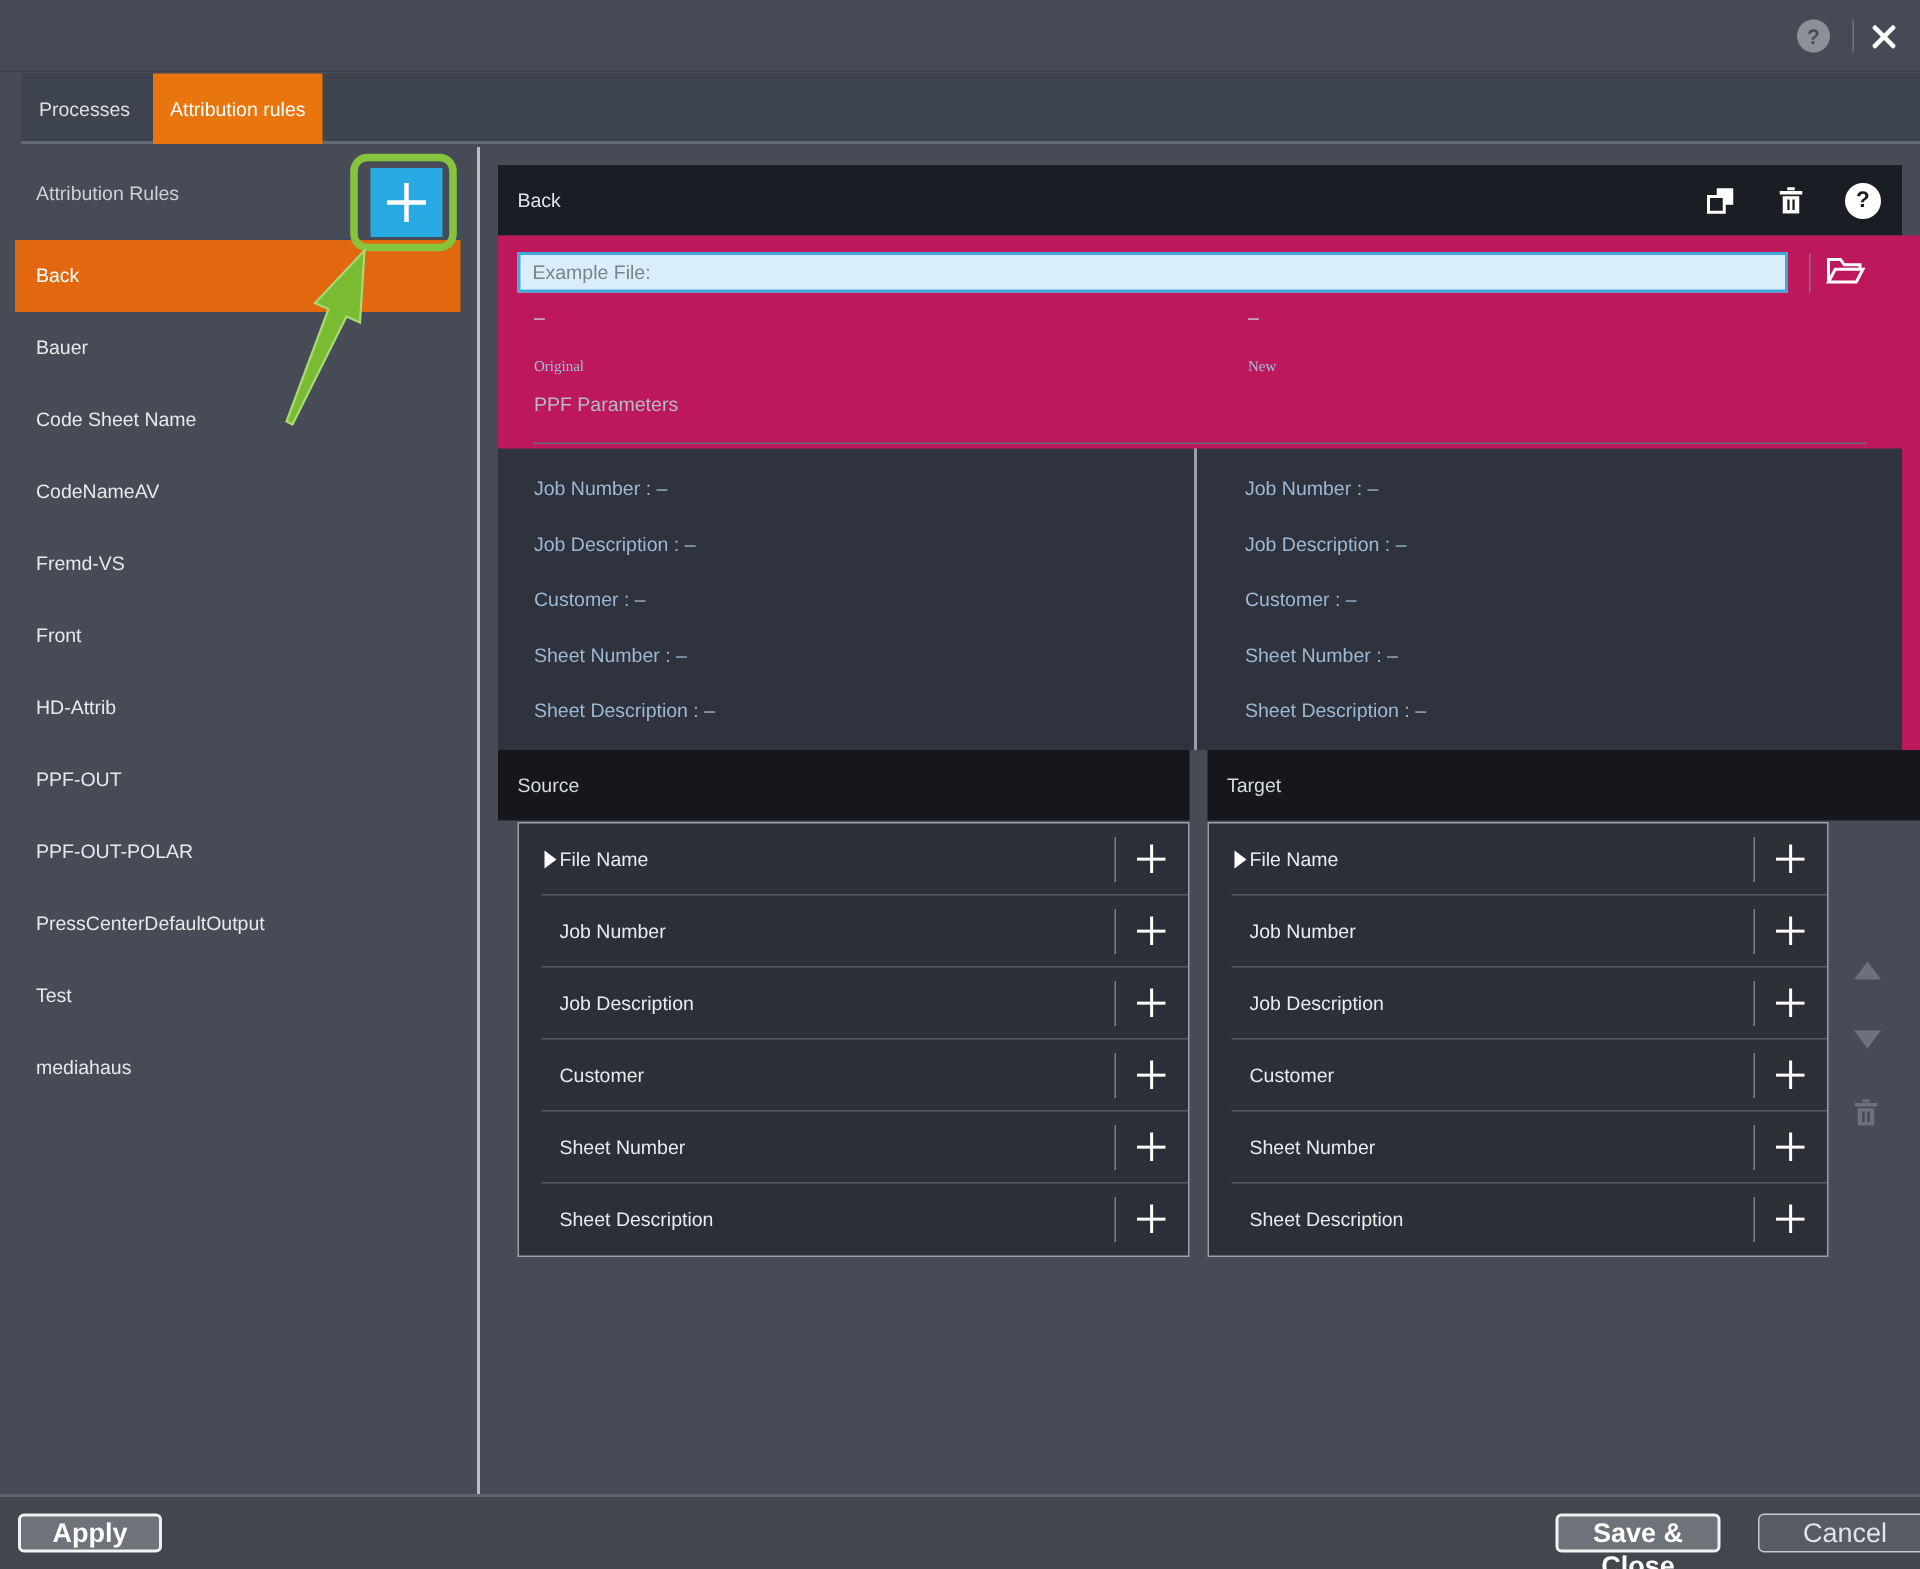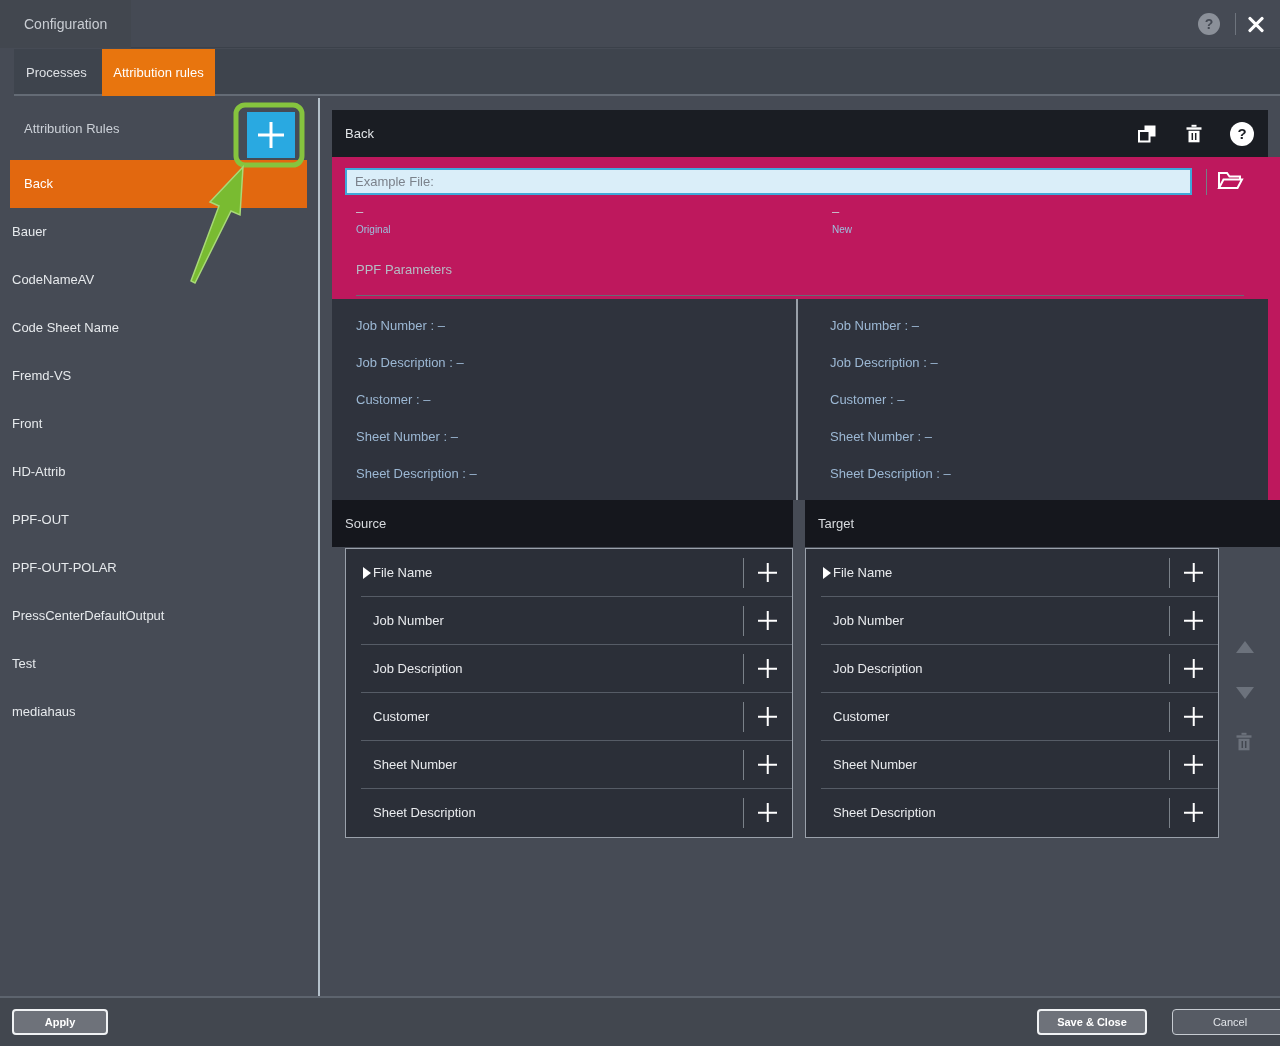--- a/index.html
+++ b/index.html
@@ -26,36 +26,36 @@
   .sidebar { position:absolute; left:0; top:98px; width:318px; bottom:50px; background:#464b55; }
   .side-divider { position:absolute; left:318px; top:98px; bottom:50px; width:2px; background:#b4c0ca; }
   .sidebar-title { position:absolute; left:24px; top:0; height:62px; line-height:62px; color:#ccd1d8; }
   .add-rule-btn { position:absolute; left:247px; top:14px; width:48px; height:46px; background:#29a9e1; }
   .plus-icon { position:absolute; }
   .plus-icon::before { content:""; position:absolute; left:0; right:0; top:50%; transform:translateY(-50%); background:#fff; }
   .plus-icon::after  { content:""; position:absolute; top:0; bottom:0; left:50%; transform:translateX(-50%); background:#fff; }
   .plus-big { left:11px; top:10px; width:26px; height:26px; }
   .plus-big::before { height:3px; } .plus-big::after { width:3px; }
   .rule-list { position:absolute; left:0; top:62px; right:0; }
-  .rule-item { height:48px; line-height:48px; padding-left:12px; color:#e6e9ec; cursor:default; }
+  .rule-item { height:48px; line-height:48px; padding-left:24px; color:#e6e9ec; cursor:default; }
   .rule-item.selected { background:#e2680f; color:#ffffff; margin:0 11px 0 10px; padding-left:14px; }
   
   .main { position:absolute; left:332px; top:110px; width:936px; height:886px; }
   .panel-header { position:absolute; left:0; top:0; width:936px; height:47px; background:#1a1d23; }
   .panel-title { position:absolute; left:13px; top:0; line-height:47px; color:#e2e5e8; }
   .ph-icons { position:absolute; right:14px; top:0; height:47px; display:flex; align-items:center; gap:25px; }
   .ph-help { width:24px; height:24px; border-radius:50%; background:#fff; color:#1a1d23; font-weight:bold; font-size:15px; text-align:center; line-height:24px; }
   .panel-body { position:absolute; left:0; top:47px; width:984px; height:343px; background:#be185d; }
   .example-input { position:absolute; left:13px; top:11px; width:847px; height:27px; background:#daeef9;
     border:2px solid #3fa9d9; color:#515861; font-size:13px; padding:0 8px; font-family:"Liberation Sans", sans-serif; outline:none; }
   .example-input::placeholder { color:#7b828b; opacity:1; }
   .in-sep { position:absolute; left:874px; top:12px; width:1px; height:26px; background:#767d86; }
   .folder-btn { position:absolute; left:884px; top:13px; width:30px; height:24px; }
   .cmp-val { position:absolute; top:47px; color:#c9ced4; }
-  .cmp-label { position:absolute; top:67px; font-size:10px; color:#9dc0dd; }
+  .cmp-label { position:absolute; top:82px; font-size:10px; color:#9dc0dd;font-family:Liberation Serif, serif; }
   .pos-orig { left:24px; } .pos-new { left:500px; }
   .ppf-title { position:absolute; left:24px; top:105px; color:#b6bcc4; }
   .ppf-hr { position:absolute; left:24px; top:138px; width:888px; height:1px; background:#656c75; }
   .ppf-col { position:absolute; top:142px; height:201px; background:#2f333d; padding-top:8px; }
   .ppf-col.left { left:0; width:464px; padding-left:24px; }
   .ppf-col.right { left:466px; width:470px; padding-left:32px; }
   .ppf-vsep { position:absolute; left:464px; top:142px; width:2px; height:201px; background:#99a0a9; }
   .ppf-line { height:37px; line-height:37px; color:#9cb8d4; }
   .st-header { position:absolute; top:390px; height:47px; background:#15171d; line-height:47px; padding-left:13px; color:#d8dbdf; }
   .st-src { left:0; width:461px; } .st-tgt { left:473px; width:475px; }
@@ -71,36 +71,35 @@
   .row-plus::before { content:""; position:absolute; left:0; top:9px; width:1px; height:30px; background:#7a8189; }
   .plus-small { left:15px; top:14px; width:19px; height:19px; }
   .plus-small::before { height:2.5px; } .plus-small::after { width:2.5px; }
   
   .side-ctrl { position:absolute; }
   .tri-up { left:1236px; top:641px; width:0; height:0; border-left:9px solid transparent; border-right:9px solid transparent; border-bottom:12px solid #6c727c; }
   .tri-down { left:1236px; top:687px; width:0; height:0; border-left:9px solid transparent; border-right:9px solid transparent; border-top:12px solid #6c727c; }
   .side-trash { left:1233px; top:731px; width:22px; height:22px; }
   
   .footer { position:absolute; left:0; right:0; bottom:0; height:50px; background:#42474f; border-top:2px solid #5d646e; }
-  .btn { position:absolute; top:11px; height:26px; border-radius:4px; text-align:center; line-height:22px; font-size:11px; color:#fff; cursor:default; }
+  .btn { position:absolute; top:11px; height:26px; border-radius:4px; text-align:center; line-height:22px; font-size:18px; color:#fff; cursor:default; }
   .btn-strong { background:#6e727a; border:2px solid #f0f2f4; font-weight:bold; }
   .btn-apply { left:12px; width:96px; }
   .btn-save { left:1037px; width:110px; }
   .btn-cancel { left:1172px; width:116px; background:#565b64; border:1px solid #c6cbd1; color:#e1e4e8; line-height:24px; }
   
   .annotation { position:absolute; left:0; top:0; width:1280px; height:1046px; pointer-events:none; z-index:50; }
   svg { display:block; }
 </style>
 </head>
 <body>
 
 <div class="app">
 
   <div class="titlebar">
-    <div class="title-chip">Configuration</div>
     <div class="tb-help">?</div>
     <div class="tb-sep"></div>
     <div class="x-icon"></div>
   </div>
 
   <div class="tabbar">
     <div class="tab">Processes</div>
     <div class="tab active">Attribution rules</div>
   </div>
 
@@ -113,25 +112,25 @@
 
         <div class="rule-item selected">
           <span>Back</span>
         </div>
 
         <div class="rule-item">
           <span>Bauer</span>
         </div>
 
         <div class="rule-item">
+          <span>Code Sheet Name</span>
+        </div>
+
+        <div class="rule-item">
           <span>CodeNameAV</span>
-        </div>
-
-        <div class="rule-item">
-          <span>Code Sheet Name</span>
         </div>
 
         <div class="rule-item">
           <span>Fremd-VS</span>
         </div>
 
         <div class="rule-item">
           <span>Front</span>
         </div>
 

